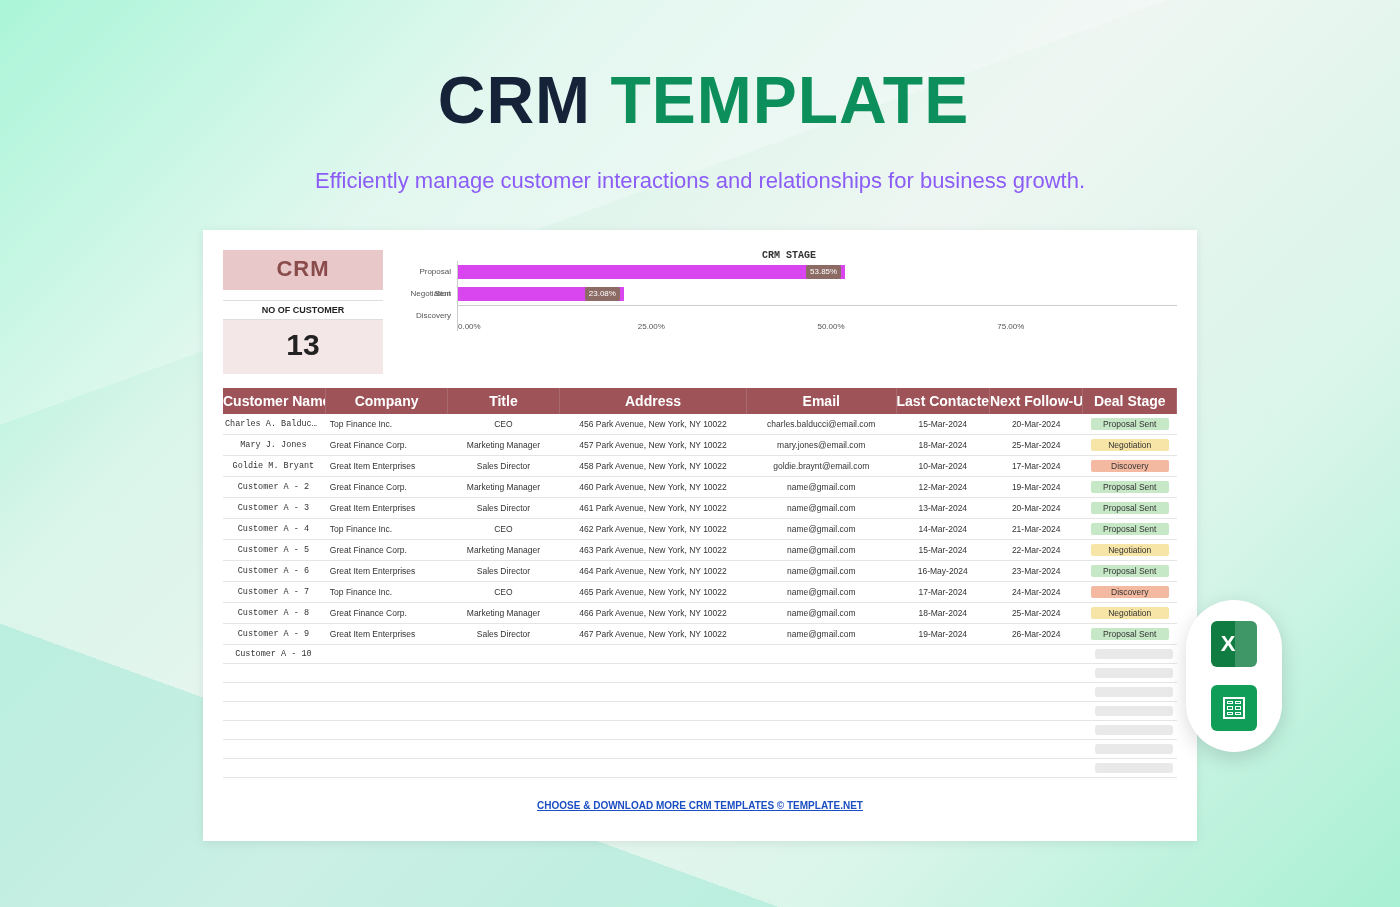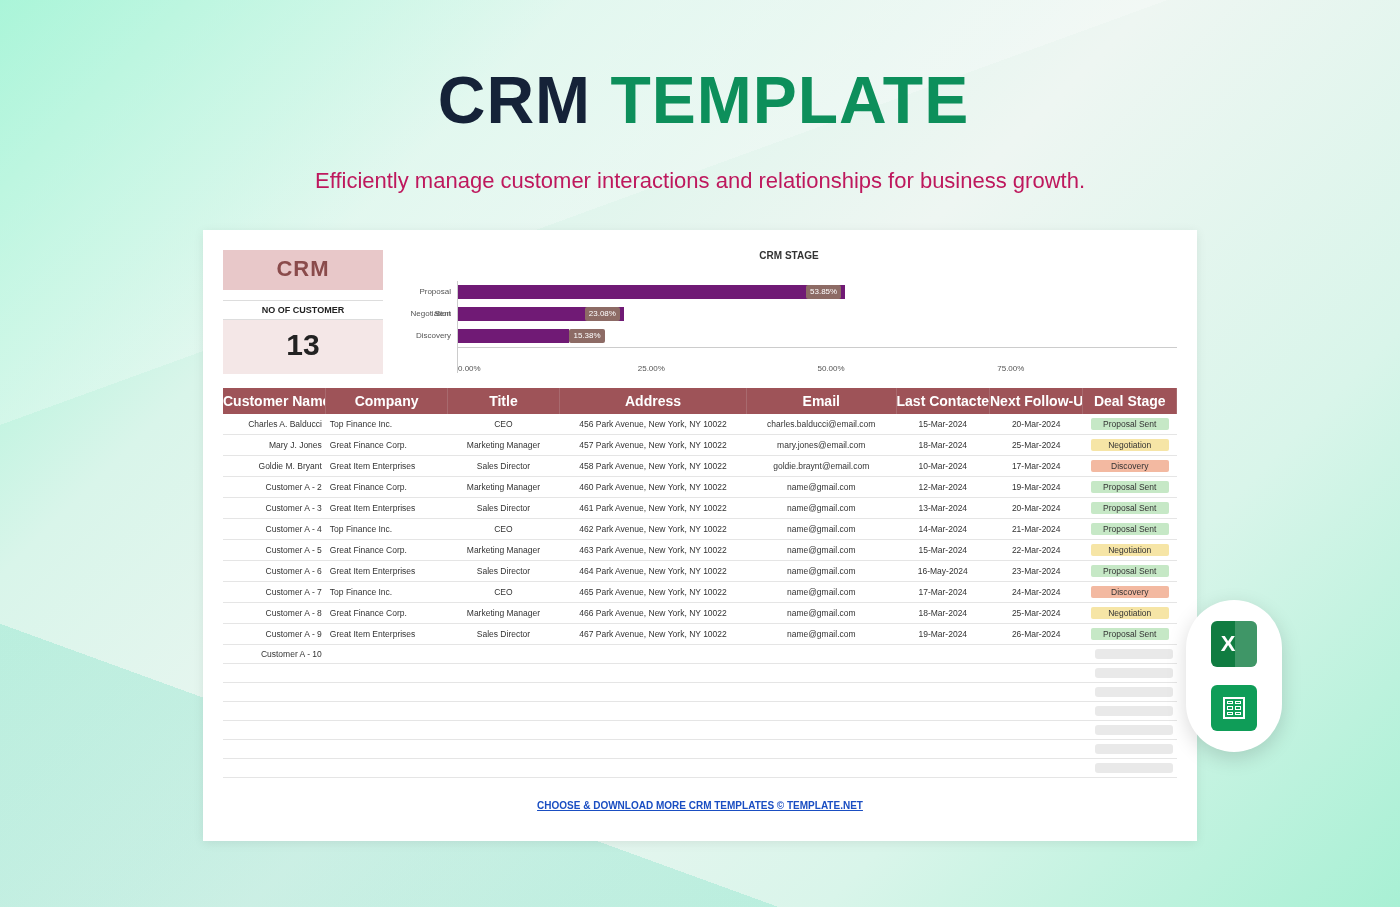--- a/index.html
+++ b/index.html
@@ -34,21 +34,21 @@
     letter-spacing: 1px;
     font-family: Impact, "Arial Black", sans-serif;
     display: inline-block;
     margin-left: 7px;
   }
   .hero-title .w1 { color: #152238; }
   .hero-title .w2 { color: #0d8f5b; }
   .hero-sub {
     margin-top: 30px;
     font-size: 22px;
-    color: #be185d;
+    color: #8b5cf6;
     font-weight: 400;
   }
 
   .sheet {
     position: relative;
     z-index: 1;
     width: 994px;
     margin: 36px auto 0;
     background: #ffffff;
     box-shadow: 0 2px 10px rgba(0,0,0,0.08);
@@ -82,29 +82,29 @@
   .crm-count {
     background: #f4e7e7;
     text-align: center;
     font-size: 30px;
     font-weight: 900;
     padding: 8px 0 12px;
     color:#222;
   }
 
   .chart-wrap { flex: 1; }
-  .chart-title { text-align: center; font-weight: 700; font-size: 10px; margin-bottom: 20px; }
+  .chart-title { text-align: center; font-weight: 700; font-size: 10px; margin-bottom: 0; font-family: Liberation Mono, monospace; }
   .chart-area { display: flex; }
   .chart-labels { width: 56px; text-align: right; font-size: 8px; color:#555; }
   .chart-labels div { height: 22px; line-height: 22px; padding-right: 6px; }
   .chart-bars { flex: 1; position: relative; border-left: 1px solid #ccc; }
   .chart-bars .row { height: 22px; display:flex; align-items:center; }
   .bar {
     height: 14px;
-    background: #701a75;
+    background: #d946ef;
     position: relative;
   }
   .bar .pct {
     position: absolute;
     right: -36px;
     top: 0;
     font-size: 8px;
     color: #fff;
     background: #8d6b65;
     padding: 1px 4px;
@@ -136,21 +136,21 @@
   table.crm tbody td {
     font-size: 8.5px;
     padding: 4px 4px;
     border-bottom: 1px solid #e5e5e5;
     text-align: center;
     white-space: nowrap;
     overflow: hidden;
     text-overflow: ellipsis;
     color:#333;
   }
-  table.crm tbody td:first-child { text-align: right; padding-left:2px; }
+  table.crm tbody td:first-child { text-align: center; padding-left:2px;font-family:Liberation Mono, monospace; }
   table.crm tbody td:nth-child(2) { text-align: left; }
   .stage {
     display: inline-block;
     min-width: 78px;
     padding: 1px 6px;
     border-radius: 2px;
     font-size: 8.5px;
   }
   .stage-proposal { background: #c6e8c6; }
   .stage-negotiation { background: #f6e5a6; }
@@ -246,25 +246,20 @@
         <div class="chart-bars">
           <div id="chart-rows">
               <div class="row">
                 <div class="bar inside" style="width: 53.85%;">
                   <span class="pct">53.85%</span>
                 </div>
               </div>
               <div class="row">
                 <div class="bar inside" style="width: 23.08%; padding-left: 36px;">
                   <span class="pct">23.08%</span>
-                </div>
-              </div>
-              <div class="row">
-                <div class="bar" style="width: 15.38%;">
-                  <span class="pct">15.38%</span>
                 </div>
               </div>
             </div>
           <div class="x-axis" id="x-axis">
               <span>0.00%</span>
               <span>25.00%</span>
               <span>50.00%</span>
               <span>75.00%</span>
             </div>
         </div>

